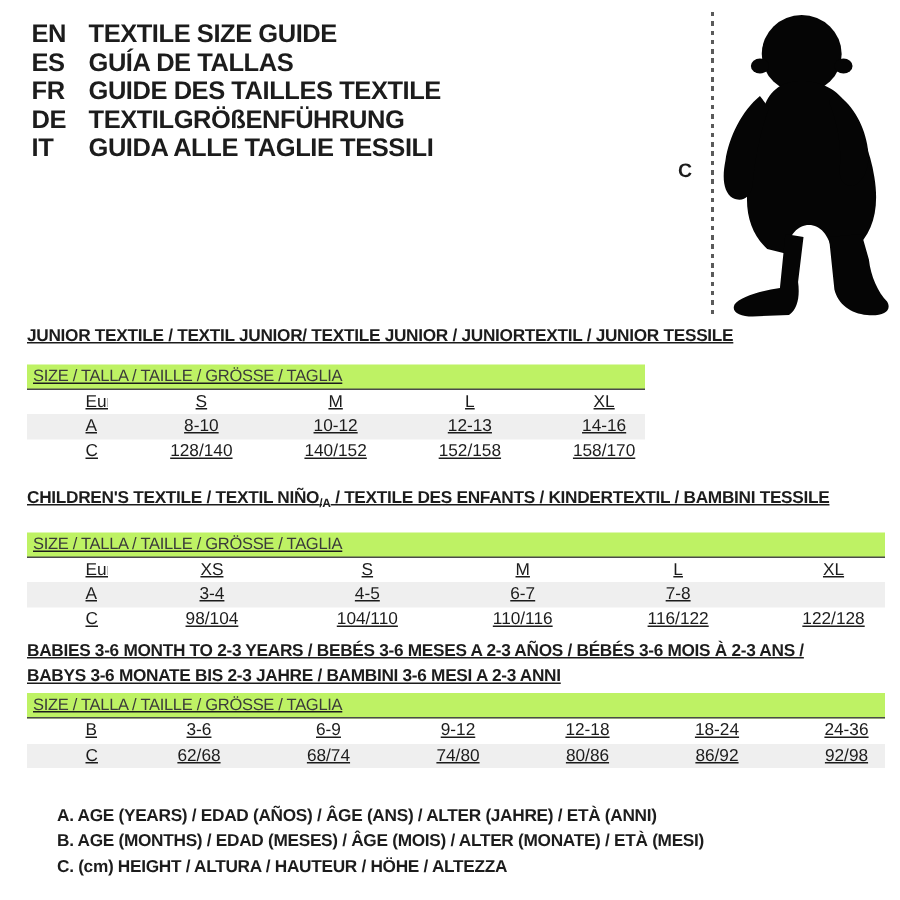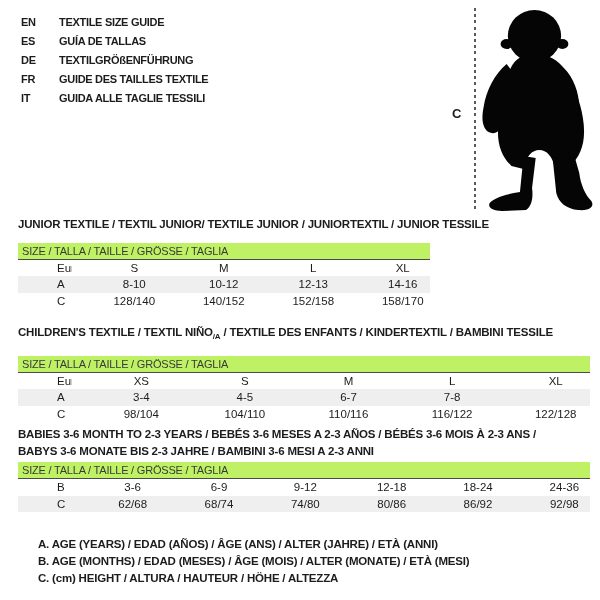--- a/index.html
+++ b/index.html
@@ -6,33 +6,33 @@
   body{
     width:600px;height:600px;position:relative;overflow:hidden;
     background:#ffffff;color:#1c1c1c;
     font-family:"Liberation Sans",sans-serif;
     -webkit-font-smoothing:antialiased;
   }
   .abs{position:absolute;}
 
   
   .lang-header{left:21px;top:13px;}
-  .lang-row{height:19px;line-height:19px;font-size:11px;font-weight:bold;letter-spacing:-0.3px;white-space:nowrap;}
+  .lang-row{height:19px;line-height:19px;font-size:17px;font-weight:bold;letter-spacing:-0.3px;white-space:nowrap;}
   .lang-code{display:inline-block;width:38px;}
 
   
   .measure-line{
     left:474px;top:8px;width:2px;height:202px;
     background:repeating-linear-gradient(to bottom,#5a5a5a 0 3px,transparent 3px 6.2px);
   }
   .measure-label{left:452px;top:106px;font-size:13px;font-weight:bold;}
   .baby-svg{left:480px;top:6px;}
 
   
-  .tbl{left:18px;}
+  .tbl{left:18px;text-decoration:underline;}
   .tbl-title{font-size:11.5px;font-weight:bold;letter-spacing:-0.2px;line-height:16.5px;white-space:nowrap;}
   .size-bar{
     margin-top:10px;height:16px;line-height:16px;
     background:#bef264;border-bottom:1px solid #4a4a4a;
     font-size:11px;color:#3a3a3a;padding-left:4px;letter-spacing:-0.2px;
   }
   .t3 .size-bar{margin-top:3px;}
   .row{display:grid;height:16.5px;line-height:16.5px;font-size:11.5px;}
   .t1 .row{grid-template-columns:54px repeat(4,1fr);}
   .t2 .row{grid-template-columns:54px repeat(5,1fr);}
@@ -50,24 +50,24 @@
 <body>
 
 <section class="abs lang-header">
   <div class="lang-row">
     <span class="lang-code">EN</span><span>TEXTILE SIZE GUIDE</span>
   </div>
   <div class="lang-row">
     <span class="lang-code">ES</span><span>GUÍA DE TALLAS</span>
   </div>
   <div class="lang-row">
-    <span class="lang-code">DE</span><span>TEXTILGRÖßENFÜHRUNG</span>
+    <span class="lang-code">FR</span><span>GUIDE DES TAILLES TEXTILE</span>
   </div>
   <div class="lang-row">
-    <span class="lang-code">FR</span><span>GUIDE DES TAILLES TEXTILE</span>
+    <span class="lang-code">DE</span><span>TEXTILGRÖßENFÜHRUNG</span>
   </div>
   <div class="lang-row">
     <span class="lang-code">IT</span><span>GUIDA ALLE TAGLIE TESSILI</span>
   </div>
 </section>
 
 <div class="abs measure-line"></div>
 <div class="abs measure-label">C</div>
 <svg class="abs baby-svg" width="115" height="206" viewBox="0 0 95 206" preserveAspectRatio="none" fill="#050505">
   <ellipse cx="45" cy="30" rx="22" ry="26"></ellipse>

